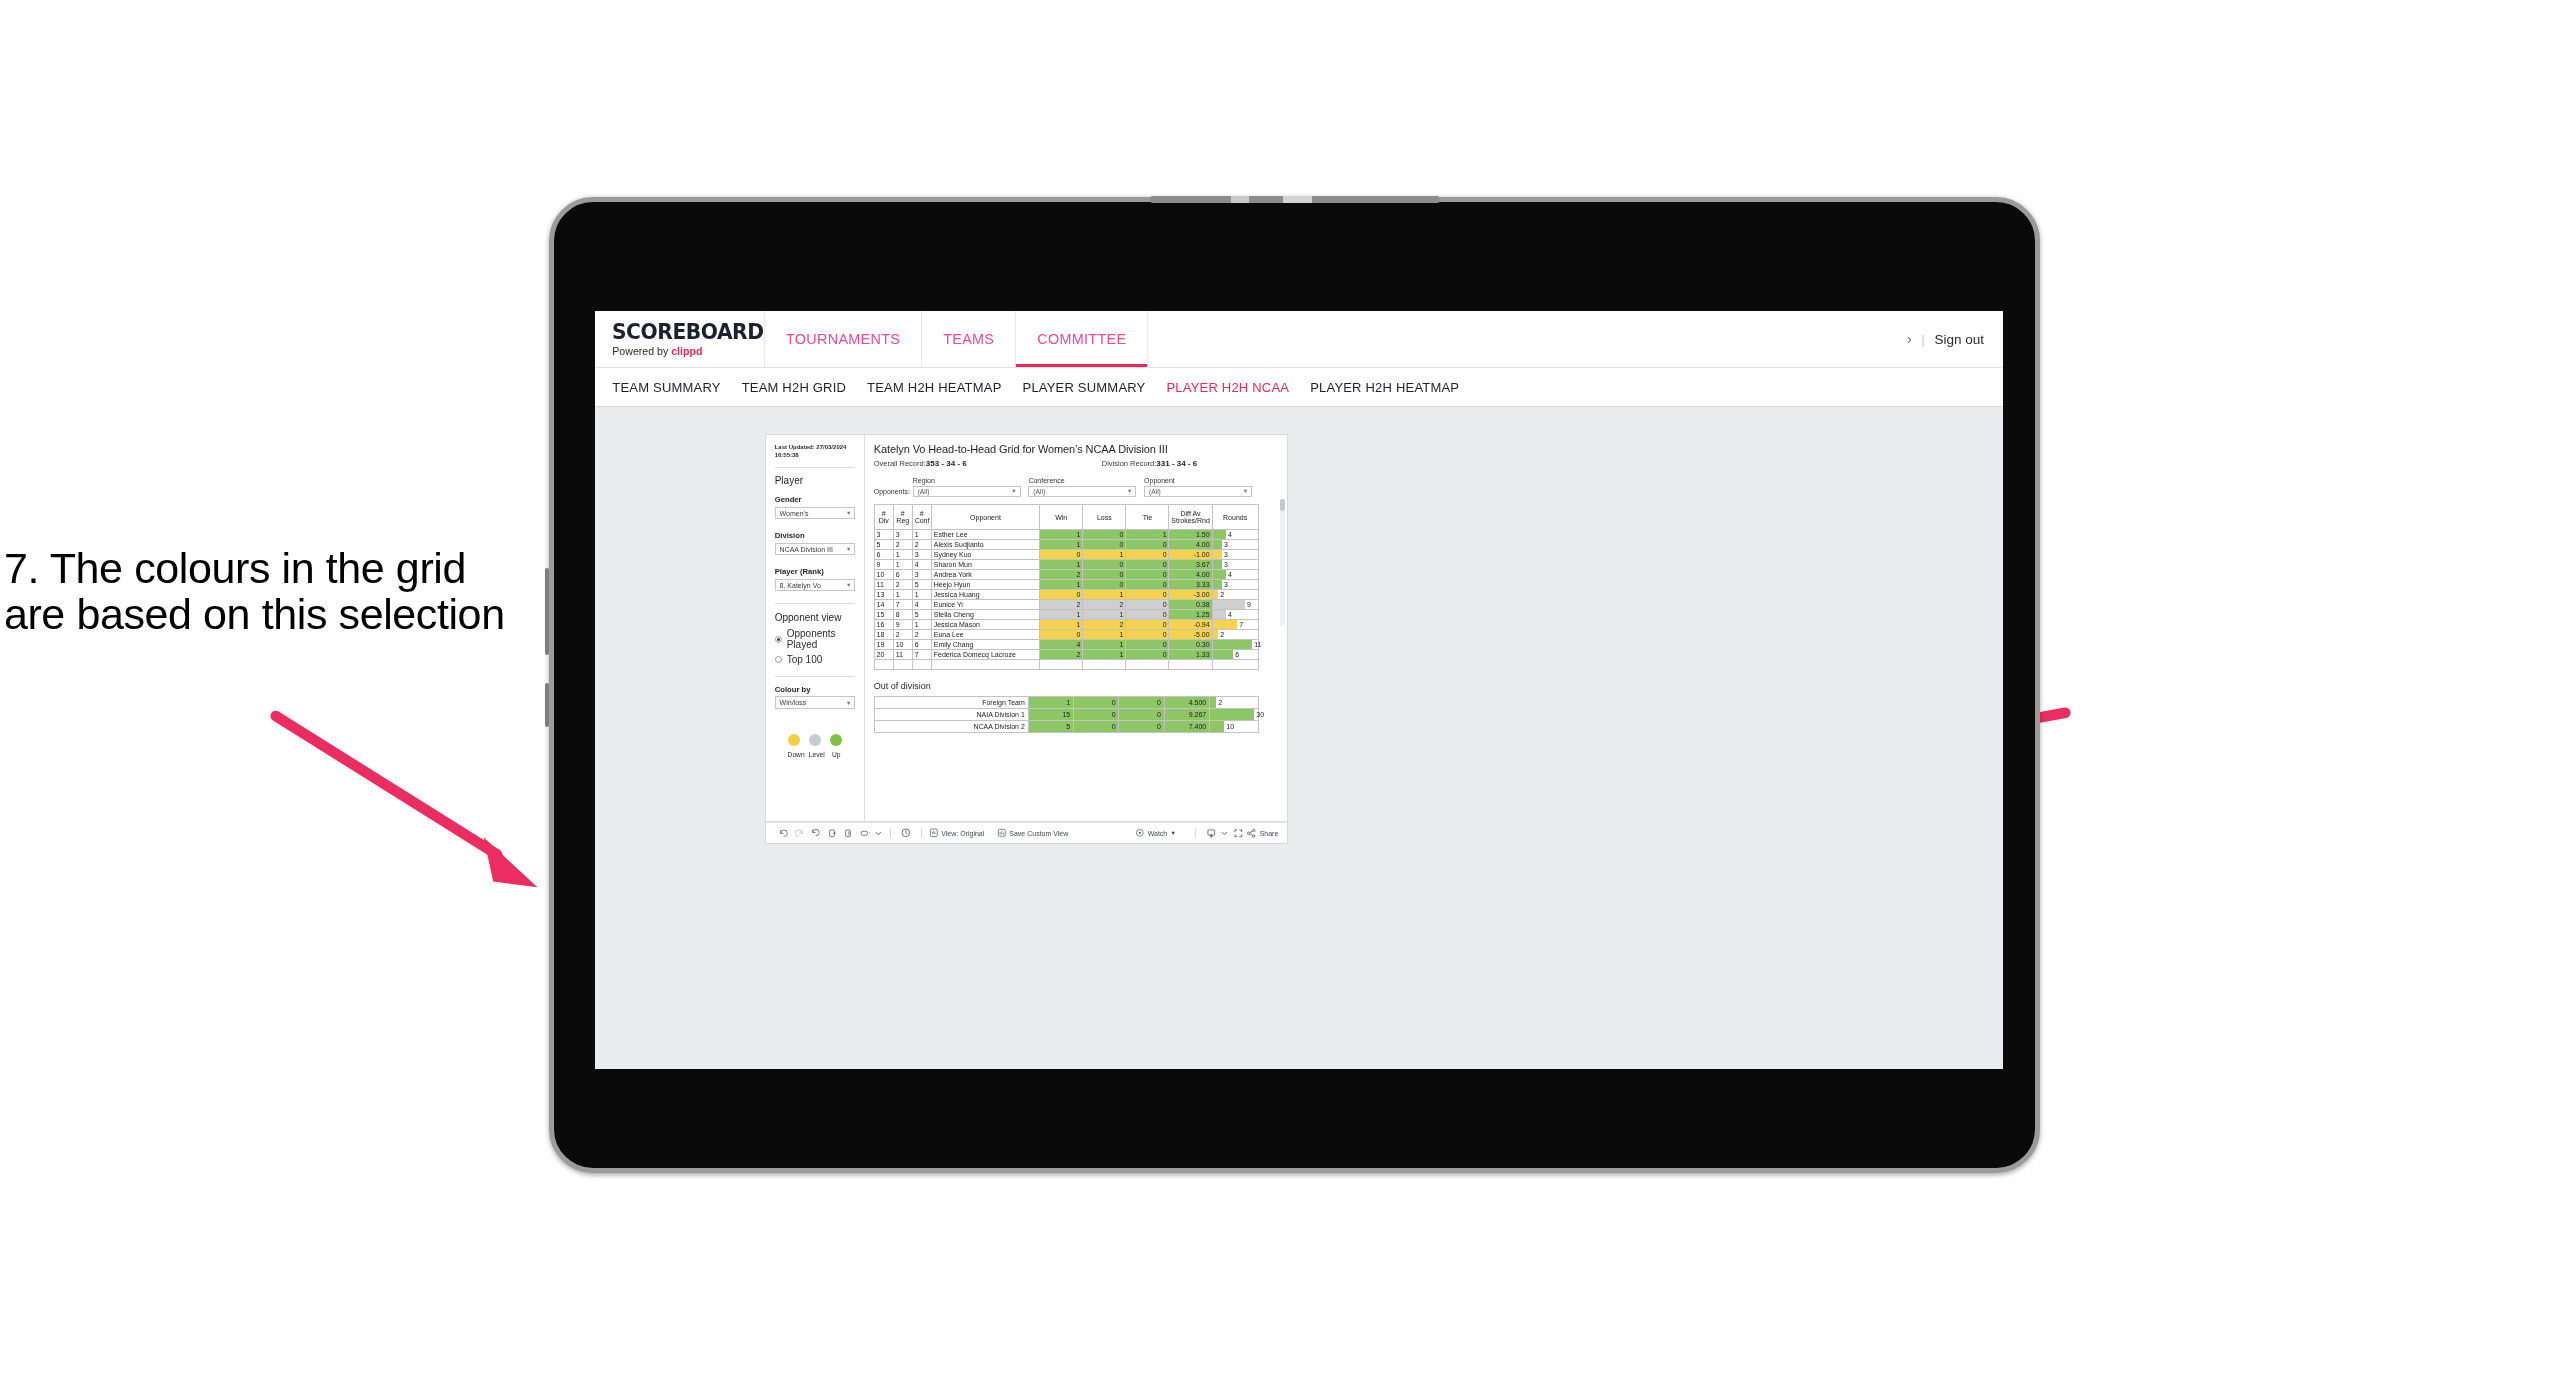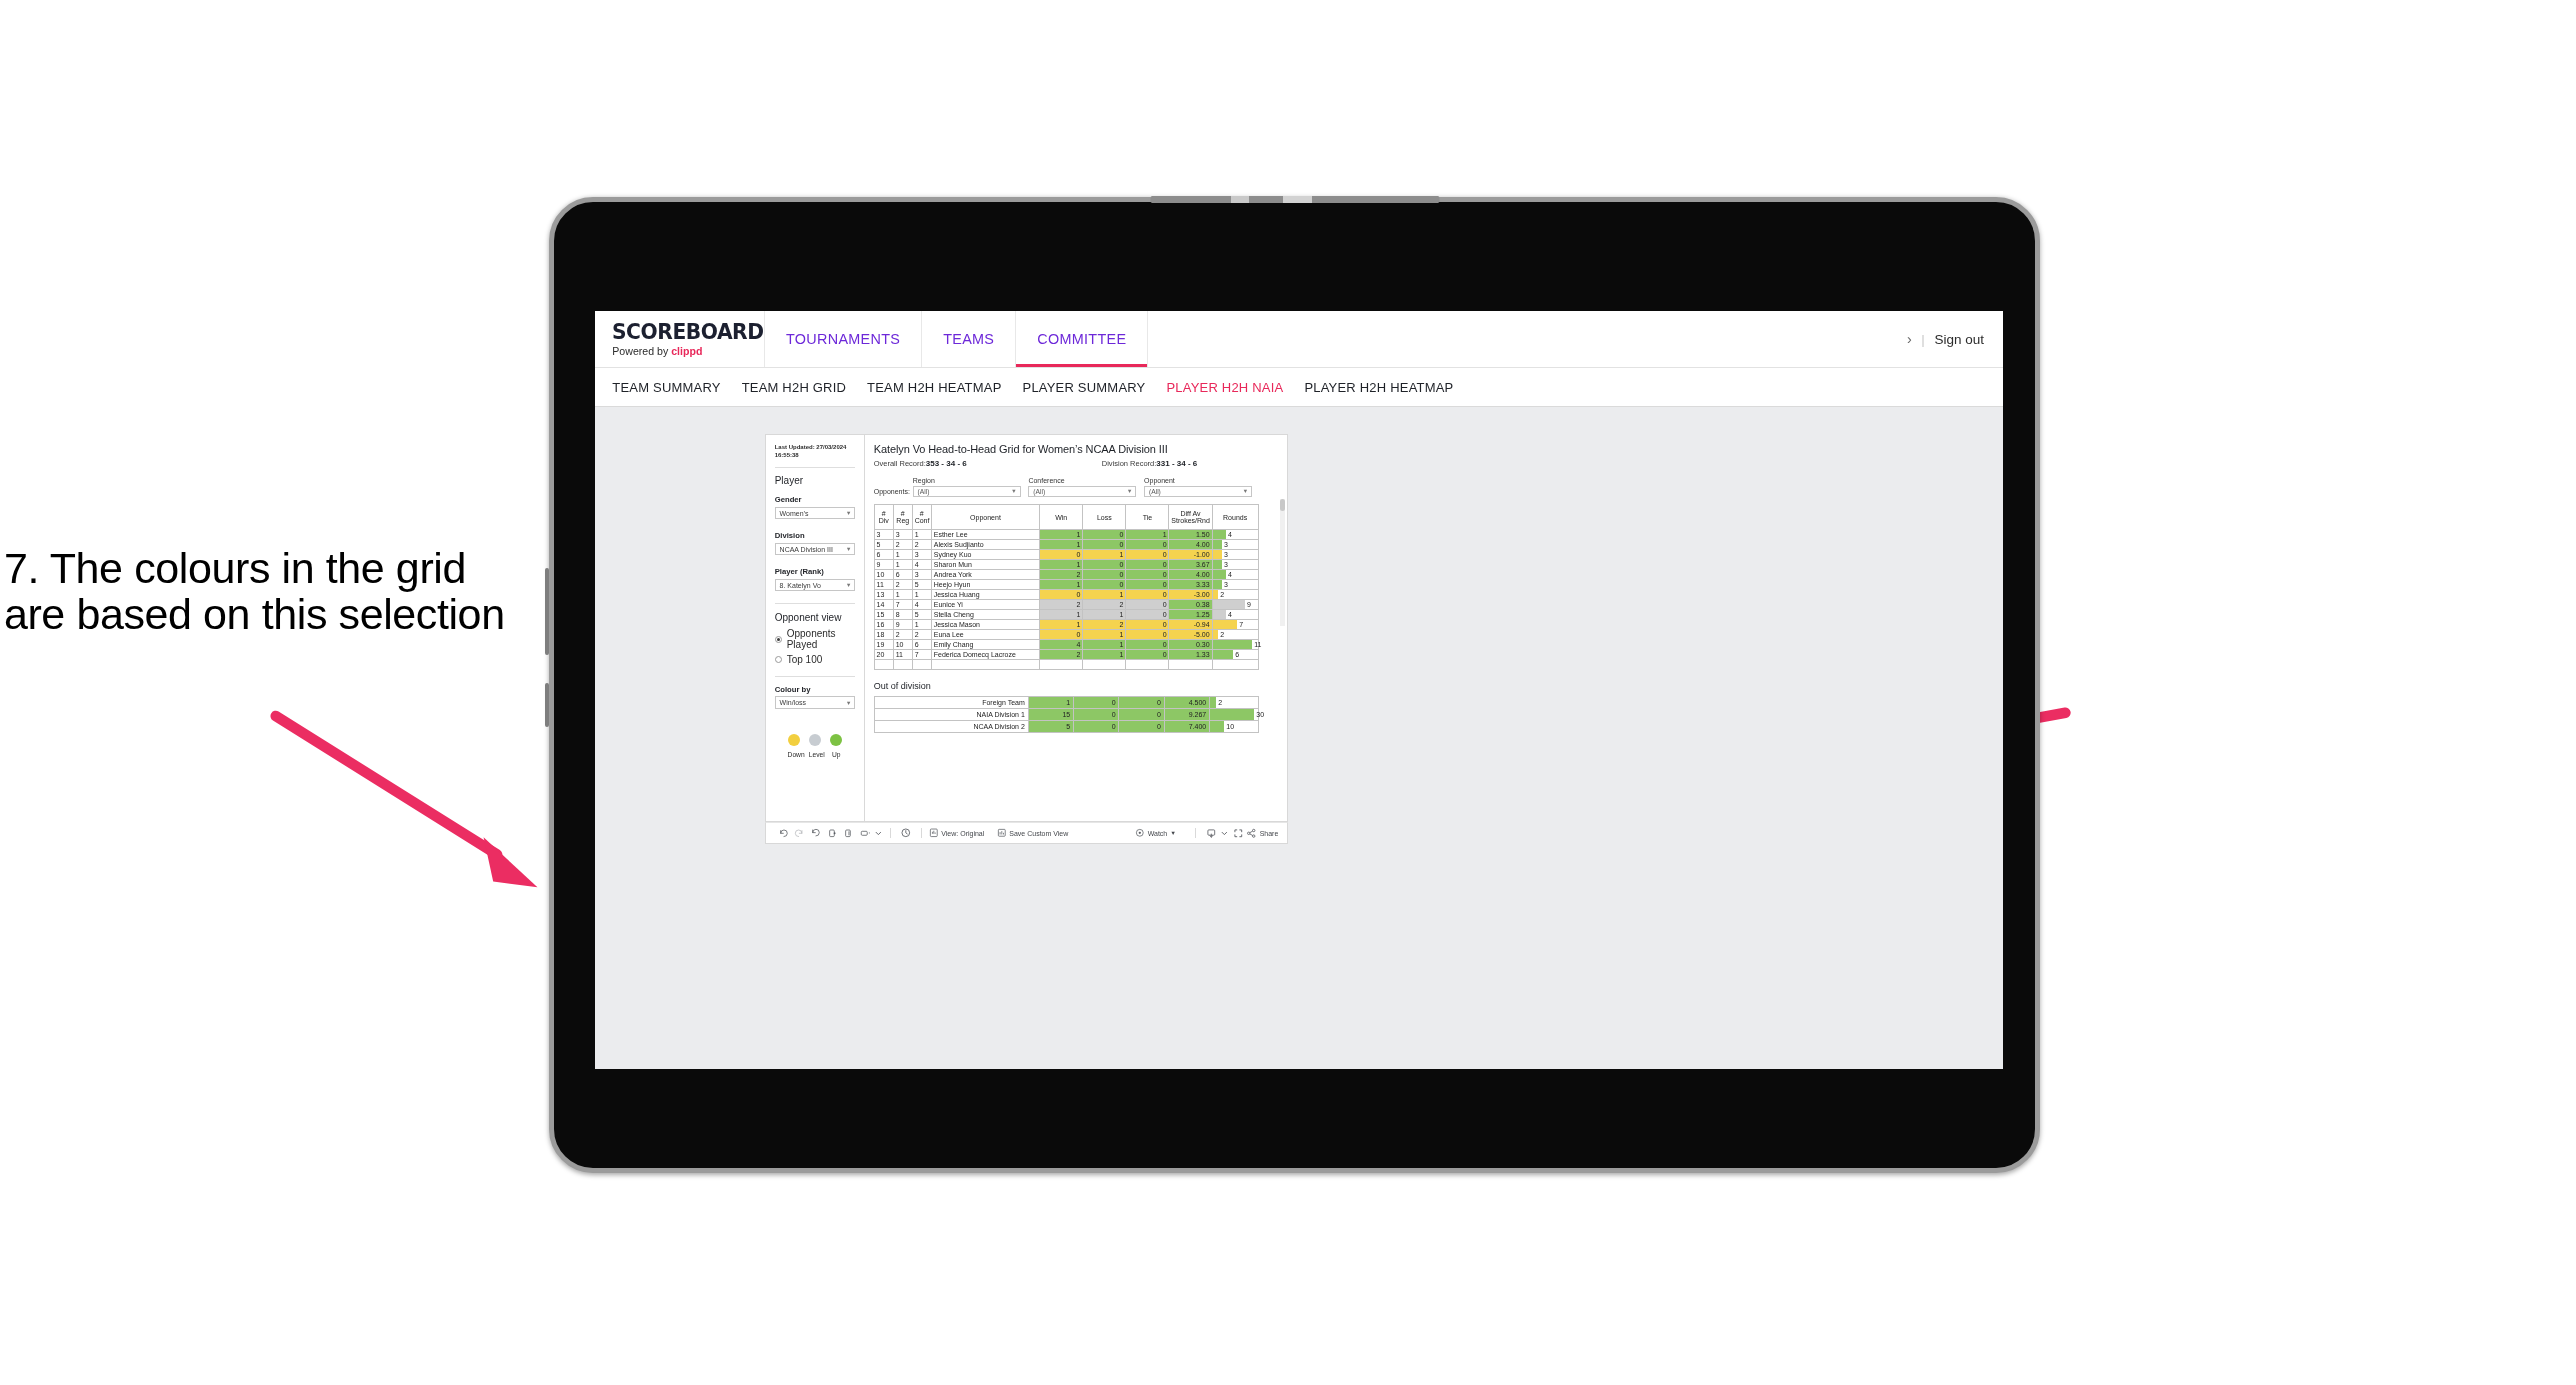--- a/index.html
+++ b/index.html
@@ -76,21 +76,21 @@
   .logo-word {
     font-family: "DejaVu Sans", sans-serif;
     font-weight: 700; font-size: 22px; letter-spacing: -0.5px;
     color: #1c2030; line-height: 1; transform: scaleX(.92); transform-origin: left;
   }
   .logo-sub { font-size: 10.6px; color: #2b2b2b; margin-top: 2.9px; }
   .logo-sub .brand { color: #e8285a; font-weight: 700; }
 
   .nav-tab {
     display: flex; align-items: center; padding: 0 21px;
-    font-size: 14.4px; color: #6d28d9; letter-spacing: 0.3px;
+    font-size: 14.4px; color: #ec4899; letter-spacing: 0.3px;
     border-right: 1px solid #e8e8e8; cursor: pointer;
     background: transparent;
     justify-content: flex-end;
   }
   .nav-tab.active { box-shadow: inset 0 -2.9px 0 0 #e8285a; }
   .nav-spacer { flex: 1; }
   .signout {
     display: flex; align-items: center; gap: 9.6px;
     padding-right: 19px; font-size: 13.5px; color: #2c2c2c;
   }
@@ -268,21 +268,21 @@
           <span class="bar">|</span>
           <span>Sign out</span>
         </div>
       </div>
 
       <div id="subnav">
         <div class="sub-tab">TEAM SUMMARY</div>
         <div class="sub-tab">TEAM H2H GRID</div>
         <div class="sub-tab">TEAM H2H HEATMAP</div>
         <div class="sub-tab">PLAYER SUMMARY</div>
-        <div class="sub-tab active">PLAYER H2H NAIA</div>
+        <div class="sub-tab active">PLAYER H2H NCAA</div>
         <div class="sub-tab">PLAYER H2H HEATMAP</div>
       </div>
 
       <div id="viz-bg">
 
         <div id="viz">
 
           <div id="vizside">
             <div class="lastupd">Last Updated: 27/03/2024 16:55:38</div>
             <div class="hr"></div>

